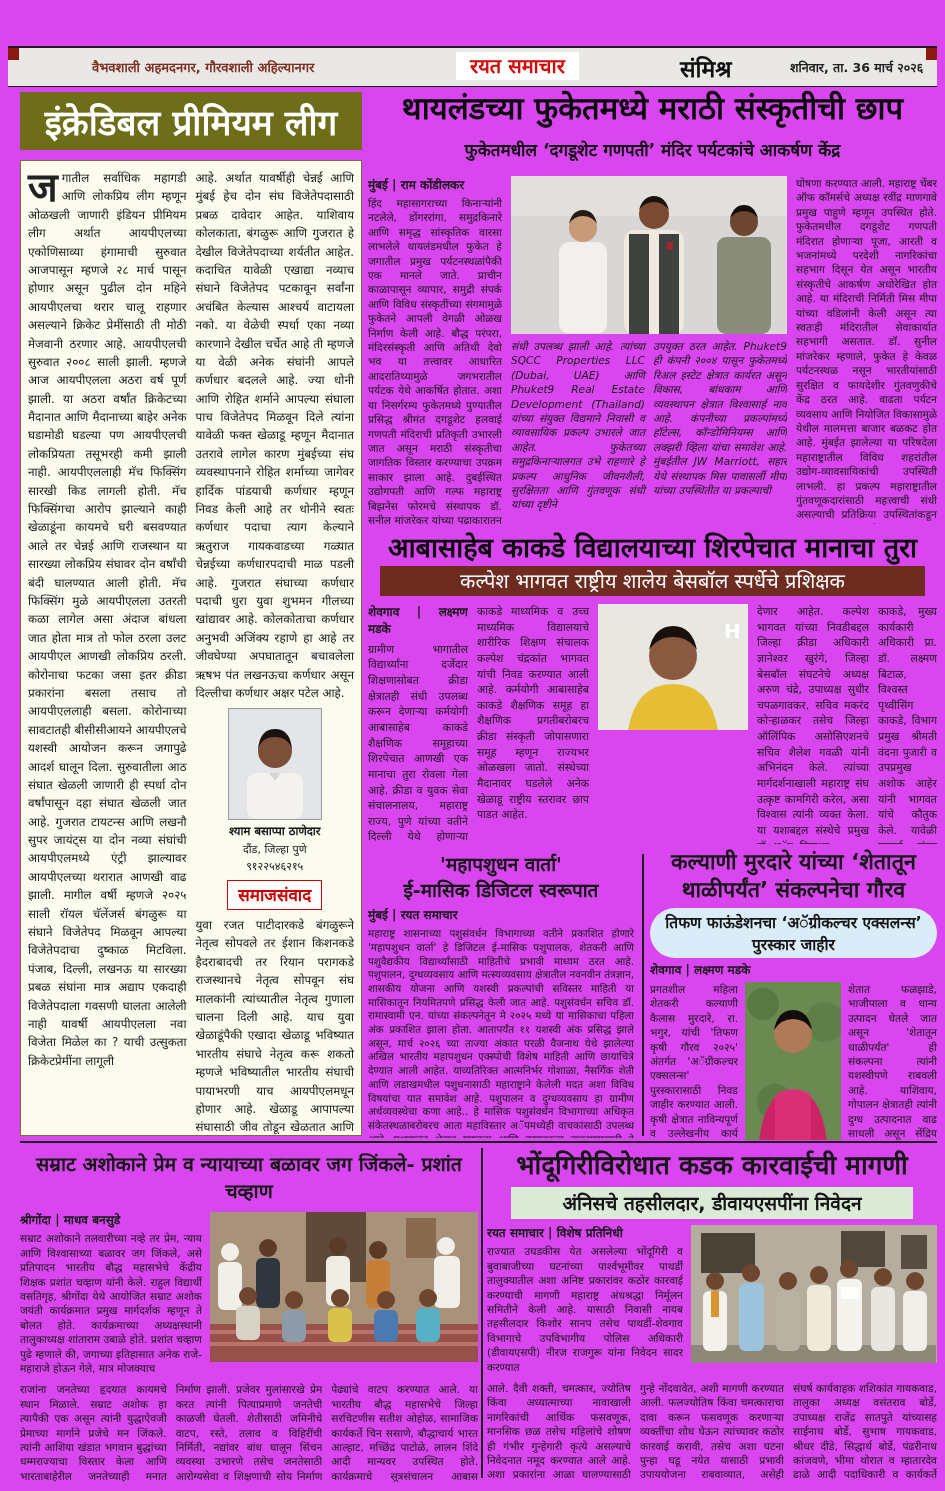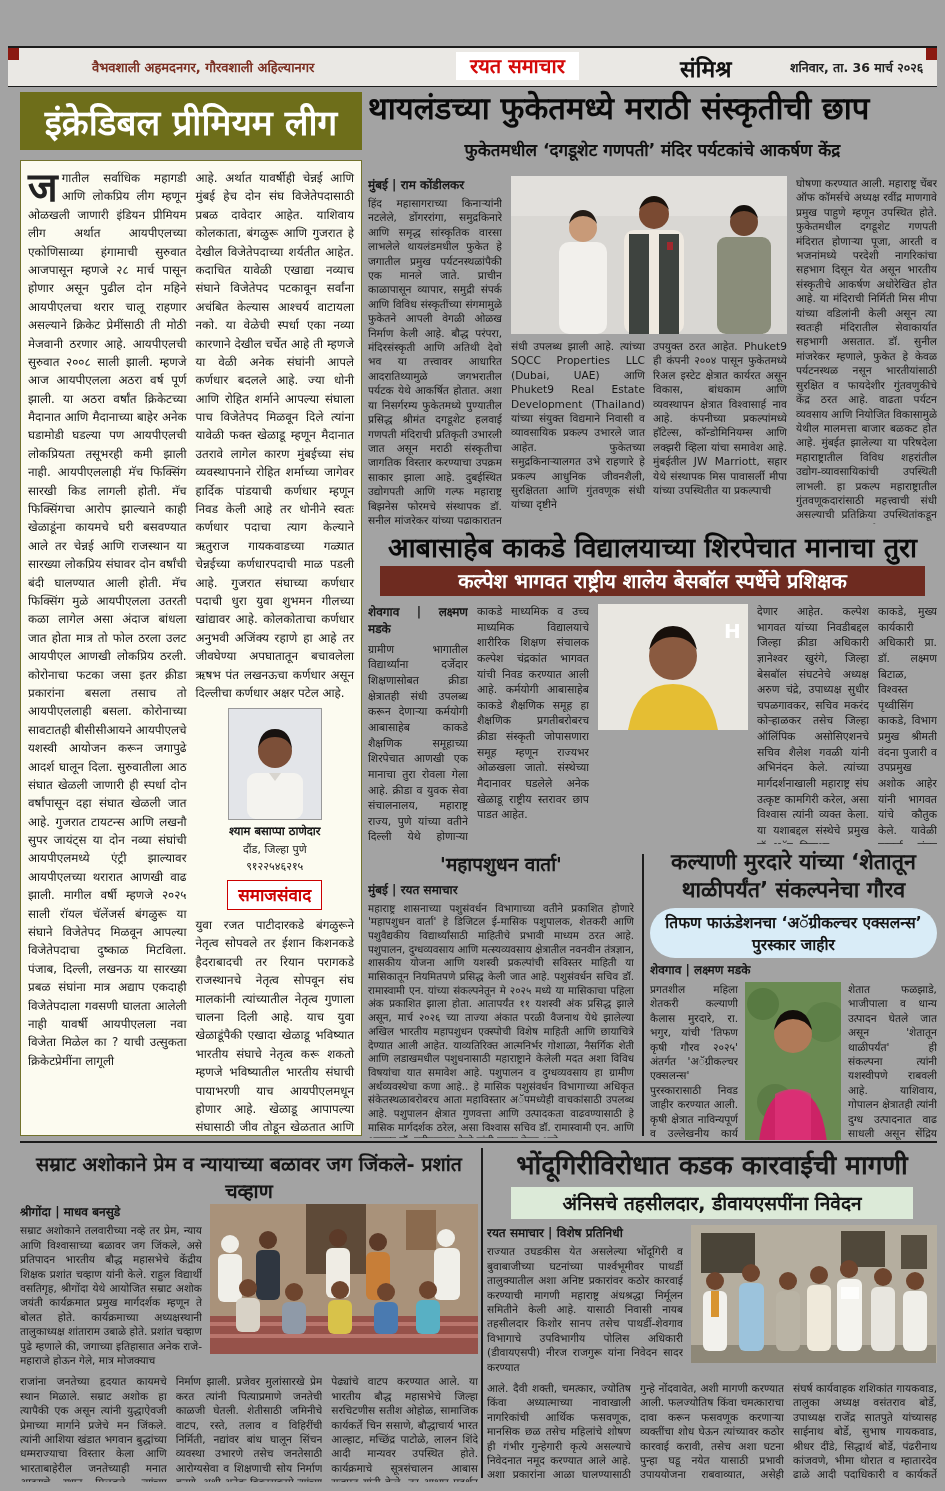--- a/index.html
+++ b/index.html
@@ -1,18 +1,18 @@
 <!DOCTYPE html>
 <html><head>
 <meta charset="utf-8">
 <style>
   html,body { margin:0; padding:0; background:#f2f2f2; }
   .page {
     position:relative; width:945px; height:1491px; margin:0 auto;
-    background:#a3a3a3; font-family:"DejaVu Sans", sans-serif; color:#161616;
+    background:#d946ef; font-family:"DejaVu Sans", sans-serif; color:#161616;
     overflow:hidden;
   }
   .abs { position:absolute; }
   .jt { text-align:justify; }
   .clip { overflow:hidden; }
 
   
   .masthead {
     left:8px; top:46px; width:929px; height:38px;
     background:#eae8e4; border-top:2px solid #1c1c1c; border-bottom:1.5px solid #1c1c1c;
@@ -42,37 +42,37 @@
   .inset { width:100%; margin:6px 0; text-align:center; }
   .inset-photo { width:92px; height:110px; margin:0 auto; background:#e4e6ea; border:1px solid #999; }
   .inset-name { font-weight:bold; font-size:11.5px; margin-top:3px; }
   .inset-line { font-size:11px; }
   .inset-label {
     display:inline-block; margin-top:4px; border:1.5px solid #c00;
     color:#c00; font-weight:bold; font-size:17px; padding:1px 10px; background:#fff;
   }
 
   
-  .phuket-headline { left:368px; top:86px; width:569px; height:46px; font-size:31px; font-weight:bold; color:#0a0a0a; }
+  .phuket-headline { left:368px; top:86px; width:569px; height:46px; font-size:31px; font-weight:bold; text-align:center; color:#0a0a0a; }
   .phuket-subhead  { left:376px; top:138px; width:553px; height:32px; font-size:17px; font-weight:bold; text-align:center; color:#111; }
   .phuket-grid { left:368px; top:176px; width:569px; height:348px; display:flex; gap:9px; }
   .ph-col1 { width:134px; }
   .ph-mid  { width:276px; display:flex; flex-direction:column; }
   .ph-photo { width:276px; height:158px; background:#d8d6d2; }
   .ph-mid-cols { flex:1; margin-top:5px; display:flex; gap:8px; }
-  .ph-mid-col { width:50%; }
+  .ph-mid-col { width:50%;font-style:italic; }
   .ph-col4 { flex:1; }
   .byline { font-weight:bold; font-size:12px; margin-bottom:3px; }
   .small-body { font-size:10.6px; line-height:1.36; }
 
   
   .kakade-headline { left:368px; top:528px; width:569px; font-size:27px; font-weight:bold; text-align:center; color:#0a0a0a; }
   .kakade-bar {
     left:380px; top:566px; width:545px; height:30px; background:#6e2b20;
-    color:#fff; font-weight:bold; font-size:20px; text-align:center; line-height:30px;
+    color:#fff; font-weight:normal; font-size:20px; text-align:center; line-height:30px;
   }
   .kakade-grid { left:368px; top:604px; width:569px; height:240px; display:flex; gap:9px; }
   .kk-col { font-size:10.8px; line-height:1.45; }
   .kk-photo { width:100%; height:126px; background:#e8e6e0; margin-bottom:4px; }
 
   
   .maha { left:368px; top:852px; width:266px; height:286px; }
   .maha-head { font-size:19px; font-weight:bold; text-align:center; line-height:1.35; }
   .maha-body { font-size:10.3px; line-height:1.33; margin-top:4px; }
 
@@ -85,21 +85,21 @@
   .kal-photo { width:96px; height:160px; background:#6a8a52; }
   .kal-c2 { flex:1; }
 
   
   .hrule { background:#1c1c1c; }
   .vrule { background:#1c1c1c; }
 
   
   .ashok { left:20px; top:1150px; width:458px; height:332px; }
   .ashok-head { font-size:19.5px; font-weight:bold; text-align:center; }
-  .ashok-top { display:flex; gap:8px; }
+  .ashok-top { display:flex; gap:8px; margin-top:8px; }
   .ashok-lead { width:182px; }
   .ashok-photo { flex:1; height:150px; background:#a9927a; }
   .ashok-cols { display:flex; gap:9px; margin-top:7px; }
   .ashok-cols > div { width:33.33%; }
 
   
   .bhondu { left:487px; top:1146px; width:450px; height:336px; }
   .bhondu-head { font-size:26px; font-weight:bold; text-align:center; }
   .bhondu-bar { background:#dcead8; font-size:19px; font-weight:bold; text-align:center; padding:3px 16px; margin:5px 24px 0 24px; }
   .bhondu-top { display:flex; gap:8px; margin-top:6px; }
@@ -202,20 +202,21 @@
       </div>
     </div>
     <div class="kk-col jt clip" style="width:112px;">देणार आहेत. कल्पेश भागवत यांच्या निवडीबद्दल जिल्हा क्रीडा अधिकारी ज्ञानेश्वर खुरंगे, जिल्हा बेसबॉल संघटनेचे अध्यक्ष अरुण चंद्रे, उपाध्यक्ष सुधीर चपळगावकर, सचिव मकरंद कोऱ्हाळकर तसेच जिल्हा ऑलिंपिक असोसिएशनचे सचिव शैलेश गवळी यांनी अभिनंदन केले. त्यांच्या मार्गदर्शनाखाली महाराष्ट्र संघ उत्कृष्ट कामगिरी करेल, असा विश्वास त्यांनी व्यक्त केला. या यशाबद्दल संस्थेचे प्रमुख डॉ. अॅड. विद्याधर</div>
     <div class="kk-col jt clip" style="flex:1;">काकडे, मुख्य कार्यकारी अधिकारी प्रा. डॉ. लक्ष्मण बिटाळ, विश्वस्त पृथ्वीसिंग काकडे, विभाग प्रमुख श्रीमती वंदना पुजारी व उपप्रमुख अशोक आहेर यांनी भागवत यांचे कौतुक केले. यावेळी प्राचार्य संपत दसपुते, उपमुख्याध्यापिका पुष्पलता गरड, पर्यवेक्षक सुनील आगळे, लक्ष्मण गाडे, रवींद्र आगवळे, प्रभारी उपाध्यापक अशोक तमनर तसेच शिक्षक व क्रीडाप्रेमींनी त्यांच्या निवडीचे स्वागत करून कौतुक केले.</div>
   </div>
 
   <div class="abs vrule" style="left:642px; top:854px; width:1.5px; height:282px;"></div>
 
   <div class="abs maha clip">
     <div class="maha-head">'महापशुधन वार्ता'</div>
+    <div class="maha-head">ई-मासिक डिजिटल स्वरूपात</div>
     <div class="byline" style="margin-top:3px;">मुंबई | रयत समाचार</div>
     <div class="maha-body jt">महाराष्ट्र शासनाच्या पशुसंवर्धन विभागाच्या वतीने प्रकाशित होणारे 'महापशुधन वार्ता' हे डिजिटल ई-मासिक पशुपालक, शेतकरी आणि पशुवैद्यकीय विद्यार्थ्यांसाठी माहितीचे प्रभावी माध्यम ठरत आहे. पशुपालन, दुग्धव्यवसाय आणि मत्स्यव्यवसाय क्षेत्रातील नवनवीन तंत्रज्ञान, शासकीय योजना आणि यशस्वी प्रकल्पांची सविस्तर माहिती या मासिकातून नियमितपणे प्रसिद्ध केली जात आहे. पशुसंवर्धन सचिव डॉ. रामास्वामी एन. यांच्या संकल्पनेतून मे २०२५ मध्ये या मासिकाचा पहिला अंक प्रकाशित झाला होता. आतापर्यंत ११ यशस्वी अंक प्रसिद्ध झाले असून, मार्च २०२६ च्या ताज्या अंकात परळी वैजनाथ येथे झालेल्या अखिल भारतीय महापशुधन एक्स्पोची विशेष माहिती आणि छायाचित्रे देण्यात आली आहेत. याव्यतिरिक्त आत्मनिर्भर गोशाळा, नैसर्गिक शेती आणि लडाखमधील पशुधनासाठी महाराष्ट्राने केलेली मदत अशा विविध विषयांचा यात समावेश आहे. पशुपालन व दुग्धव्यवसाय हा ग्रामीण अर्थव्यवस्थेचा कणा आहे.. हे मासिक पशुसंवर्धन विभागाच्या अधिकृत संकेतस्थळाबरोबरच आता महाविस्तार अॅपमध्येही वाचकांसाठी उपलब्ध आहे. पशुपालन क्षेत्रात गुणवत्ता आणि उत्पादकता वाढवण्यासाठी हे मासिक मार्गदर्शक ठरेल, असा विश्वास सचिव डॉ. रामास्वामी एन. आणि आयुक्त डॉ. प्रदीपकुमार देवरे यांनी व्यक्त केला आहे.</div>
   </div>
 
   <div class="abs kalyani clip">
     <div class="kal-head">कल्याणी मुरदारे यांच्या ‘शेतातून थाळीपर्यंत’ संकल्पनेचा गौरव</div>
     <div class="kal-bar">तिफण फाऊंडेशनचा ‘अॅग्रीकल्चर एक्सलन्स’ पुरस्कार जाहीर</div>
     <div style="margin-top:3px;" class="byline">शेवगाव | लक्ष्मण मडके</div>
     <div class="kal-grid">
       <div class="kal-c1 small-body jt clip">प्रगतशील महिला शेतकरी कल्याणी कैलास मुरदारे, रा. भगुर, यांची 'तिफण कृषी गौरव २०२५' अंतर्गत 'अॅग्रीकल्चर एक्सलन्स' पुरस्कारासाठी निवड जाहीर करण्यात आली. कृषी क्षेत्रात नाविन्यपूर्ण व उल्लेखनीय कार्य करणाऱ्या शेतकऱ्यांचा गौरव तिफण फाऊंडेशनच्या वतीने हा सन्मान दिला जातो. मुरदारे यांनी शेतीत आधुनिक तंत्रज्ञानाचा वापर, सेंद्रिय शेतीचा अवलंब व विविध प्रयोगांद्वारे उल्लेखनीय प्रगती साधली आहे.</div>

